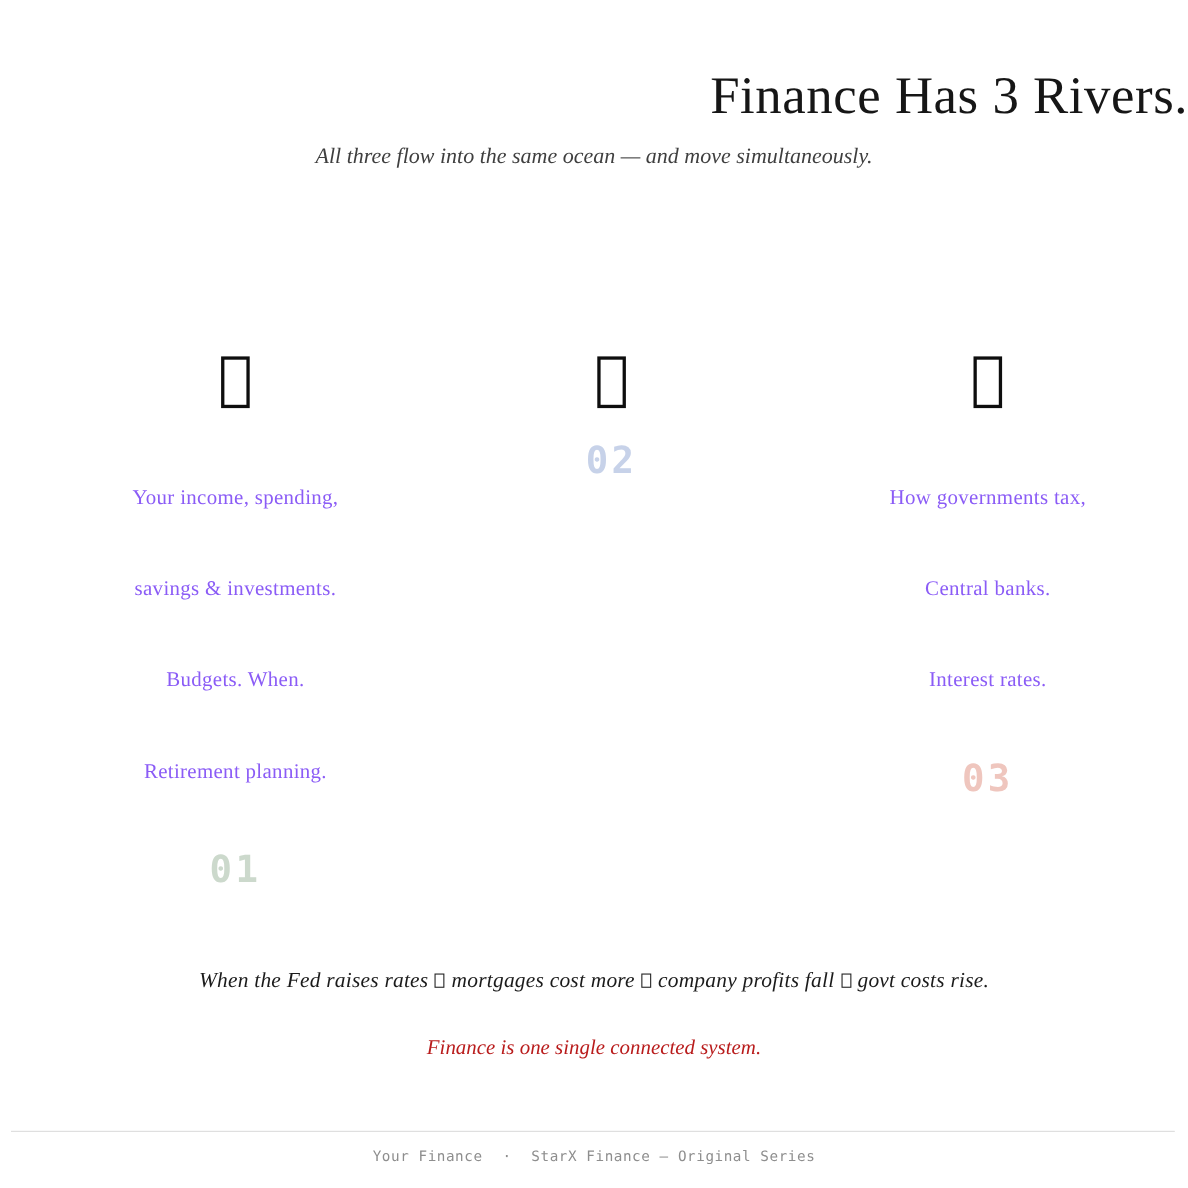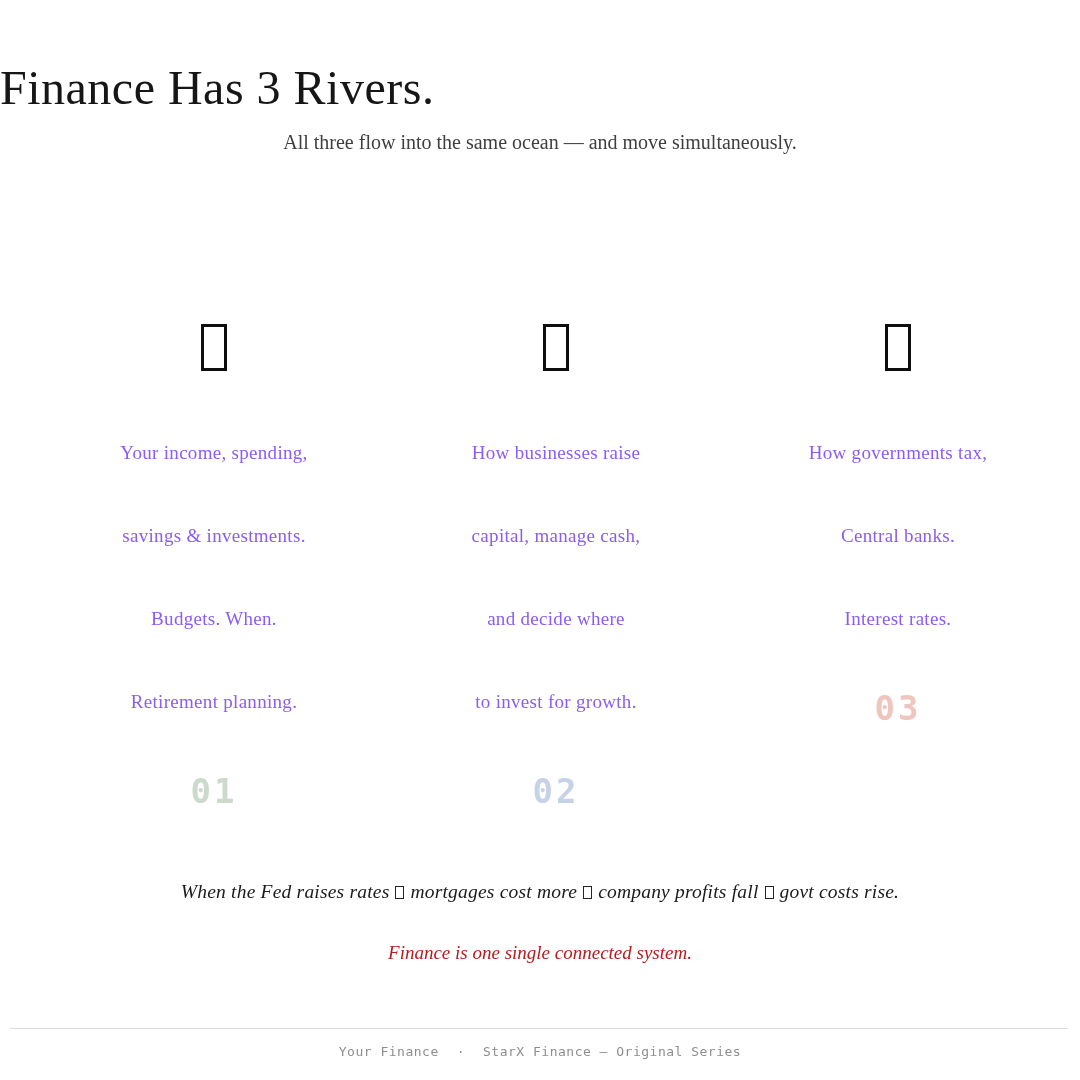--- a/index.html
+++ b/index.html
@@ -10,31 +10,32 @@
     height: 1080px;
     background: #ffffff;
     overflow: hidden;
     font-family: "Liberation Serif", "DejaVu Serif", serif;
   }
 
   
   .title {
     position: absolute;
     top: 60px; left: 0; right: 0;
-    text-align: left;
+    text-align: right;
     font-size: 48px;
     line-height: 56px;
     font-weight: 400;
     color: #161616;
     letter-spacing: 0.5px;
   }
   .subtitle {
     position: absolute;
     top: 128px; left: 0; right: 0;
     text-align: center;
+    font-style: italic;
     font-size: 20px;
     line-height: 28px;
     color: #3f3f3f;
   }
 
   
   .columns {
     position: absolute;
     top: 300px;
     left: 43px;
@@ -137,26 +138,20 @@
         <div class="col-line">Your income, spending,</div>
         <div class="col-line">savings &amp; investments.</div>
         <div class="col-line">Budgets. When.</div>
         <div class="col-line">Retirement planning.</div>
       </div>
       <div class="col-number" style="color: rgb(204, 217, 204);">01</div>
     </div>
 
     <div class="column">
       <div class="tofu-icon"></div>
-      <div class="col-lines">
-        <div class="col-line">How businesses raise</div>
-        <div class="col-line">capital, manage cash,</div>
-        <div class="col-line">and decide where</div>
-        <div class="col-line">to invest for growth.</div>
-      </div>
       <div class="col-number" style="color: rgb(199, 210, 233);">02</div>
     </div>
 
     <div class="column">
       <div class="tofu-icon"></div>
       <div class="col-lines">
         <div class="col-line">How governments tax,</div>
         <div class="col-line">Central banks.</div>
         <div class="col-line">Interest rates.</div>
       </div>

